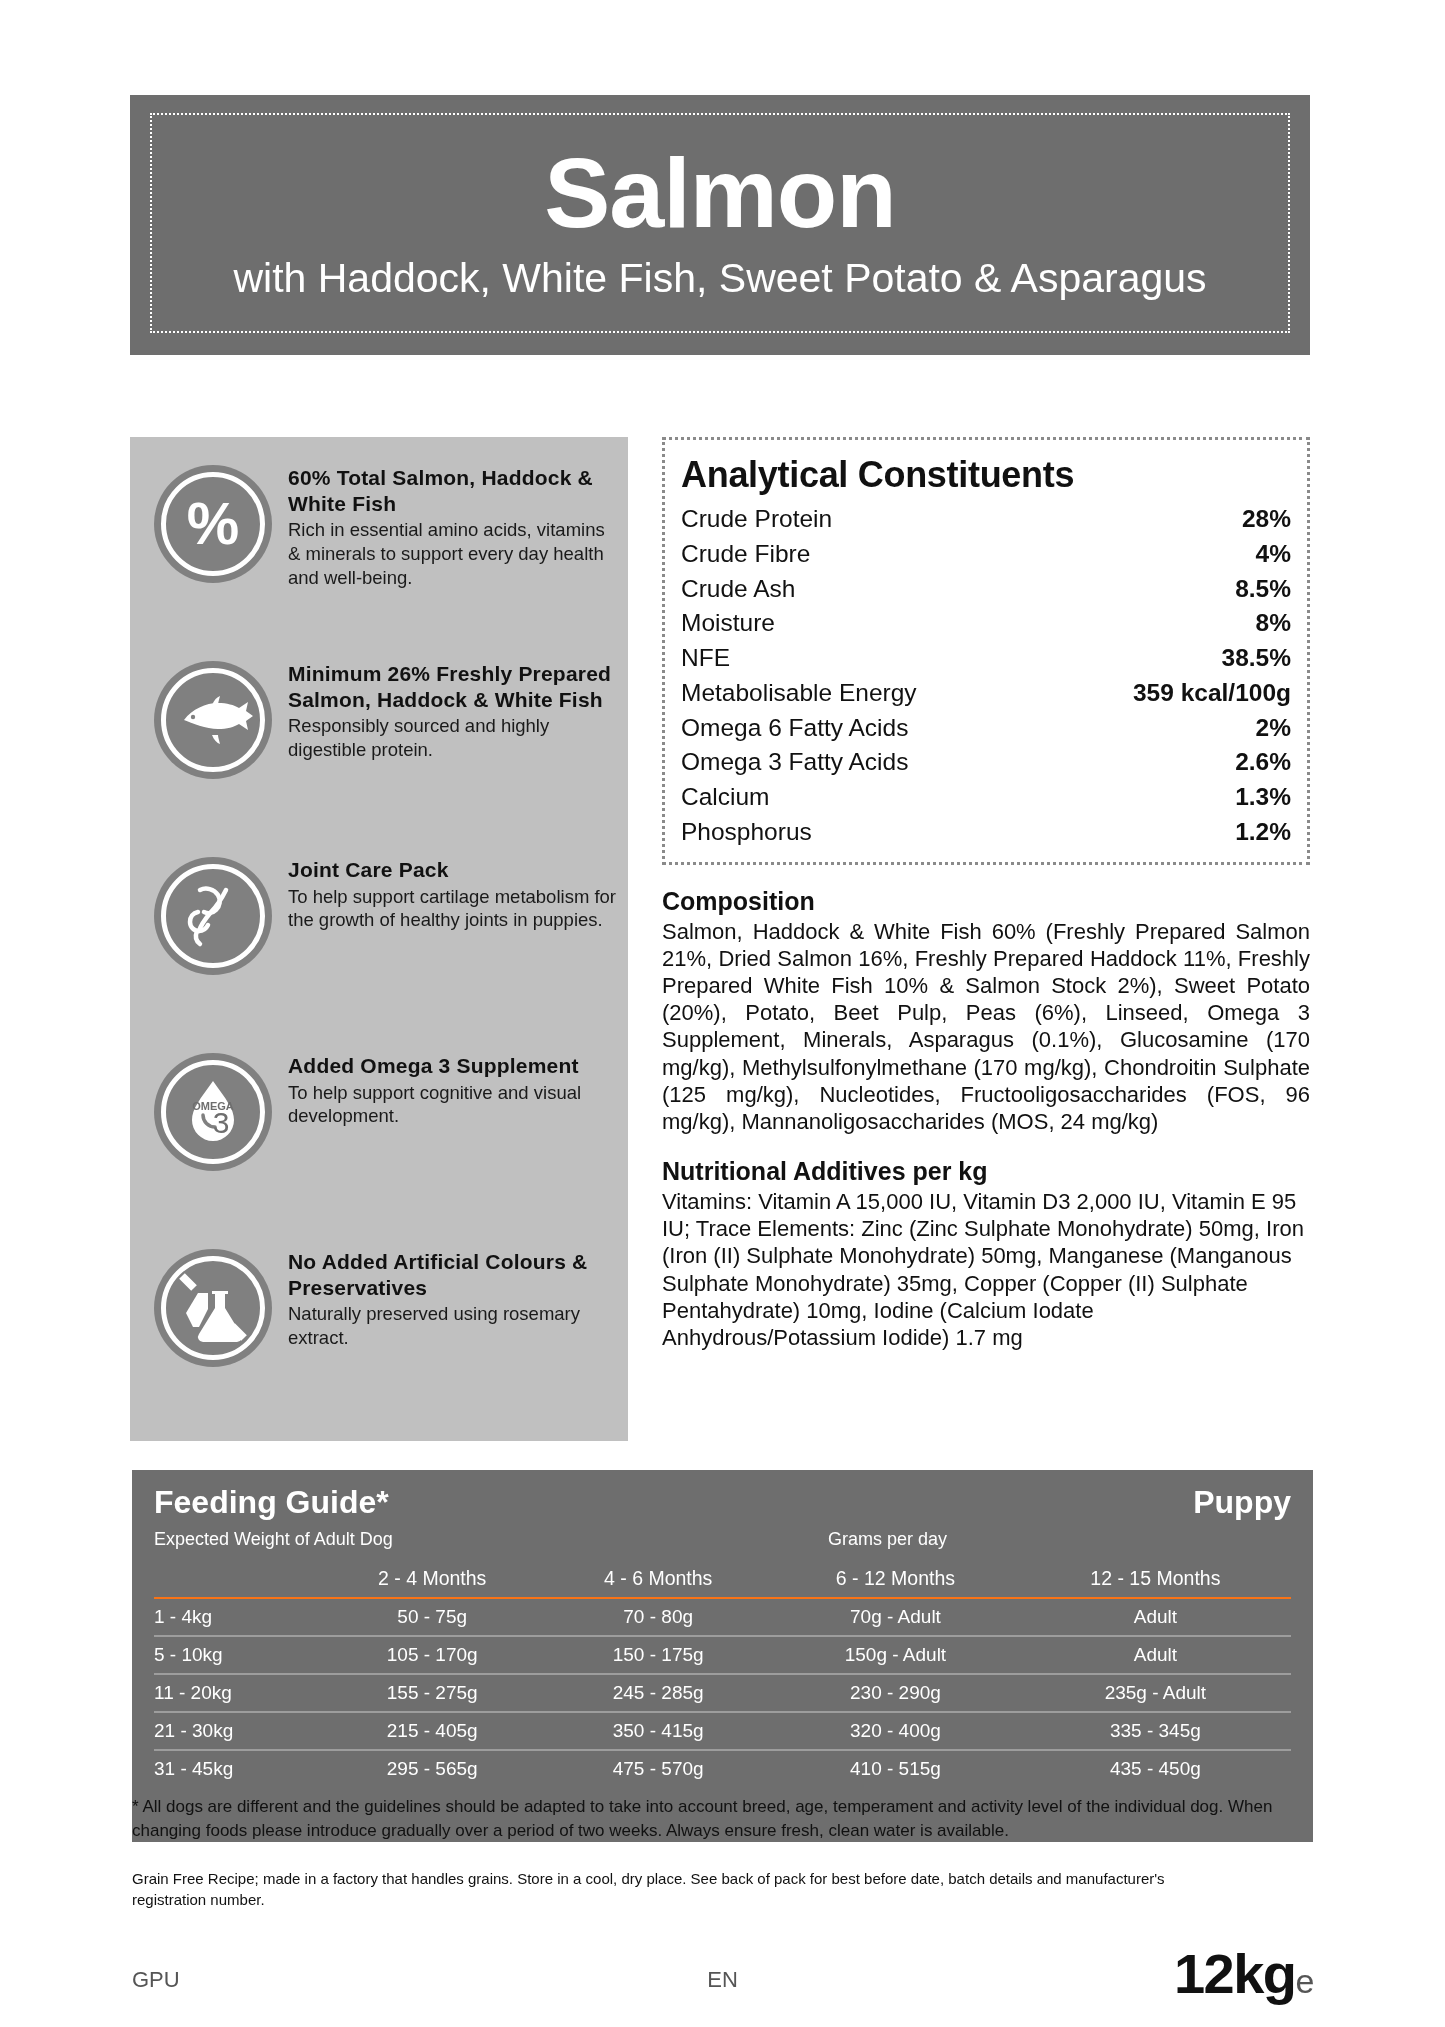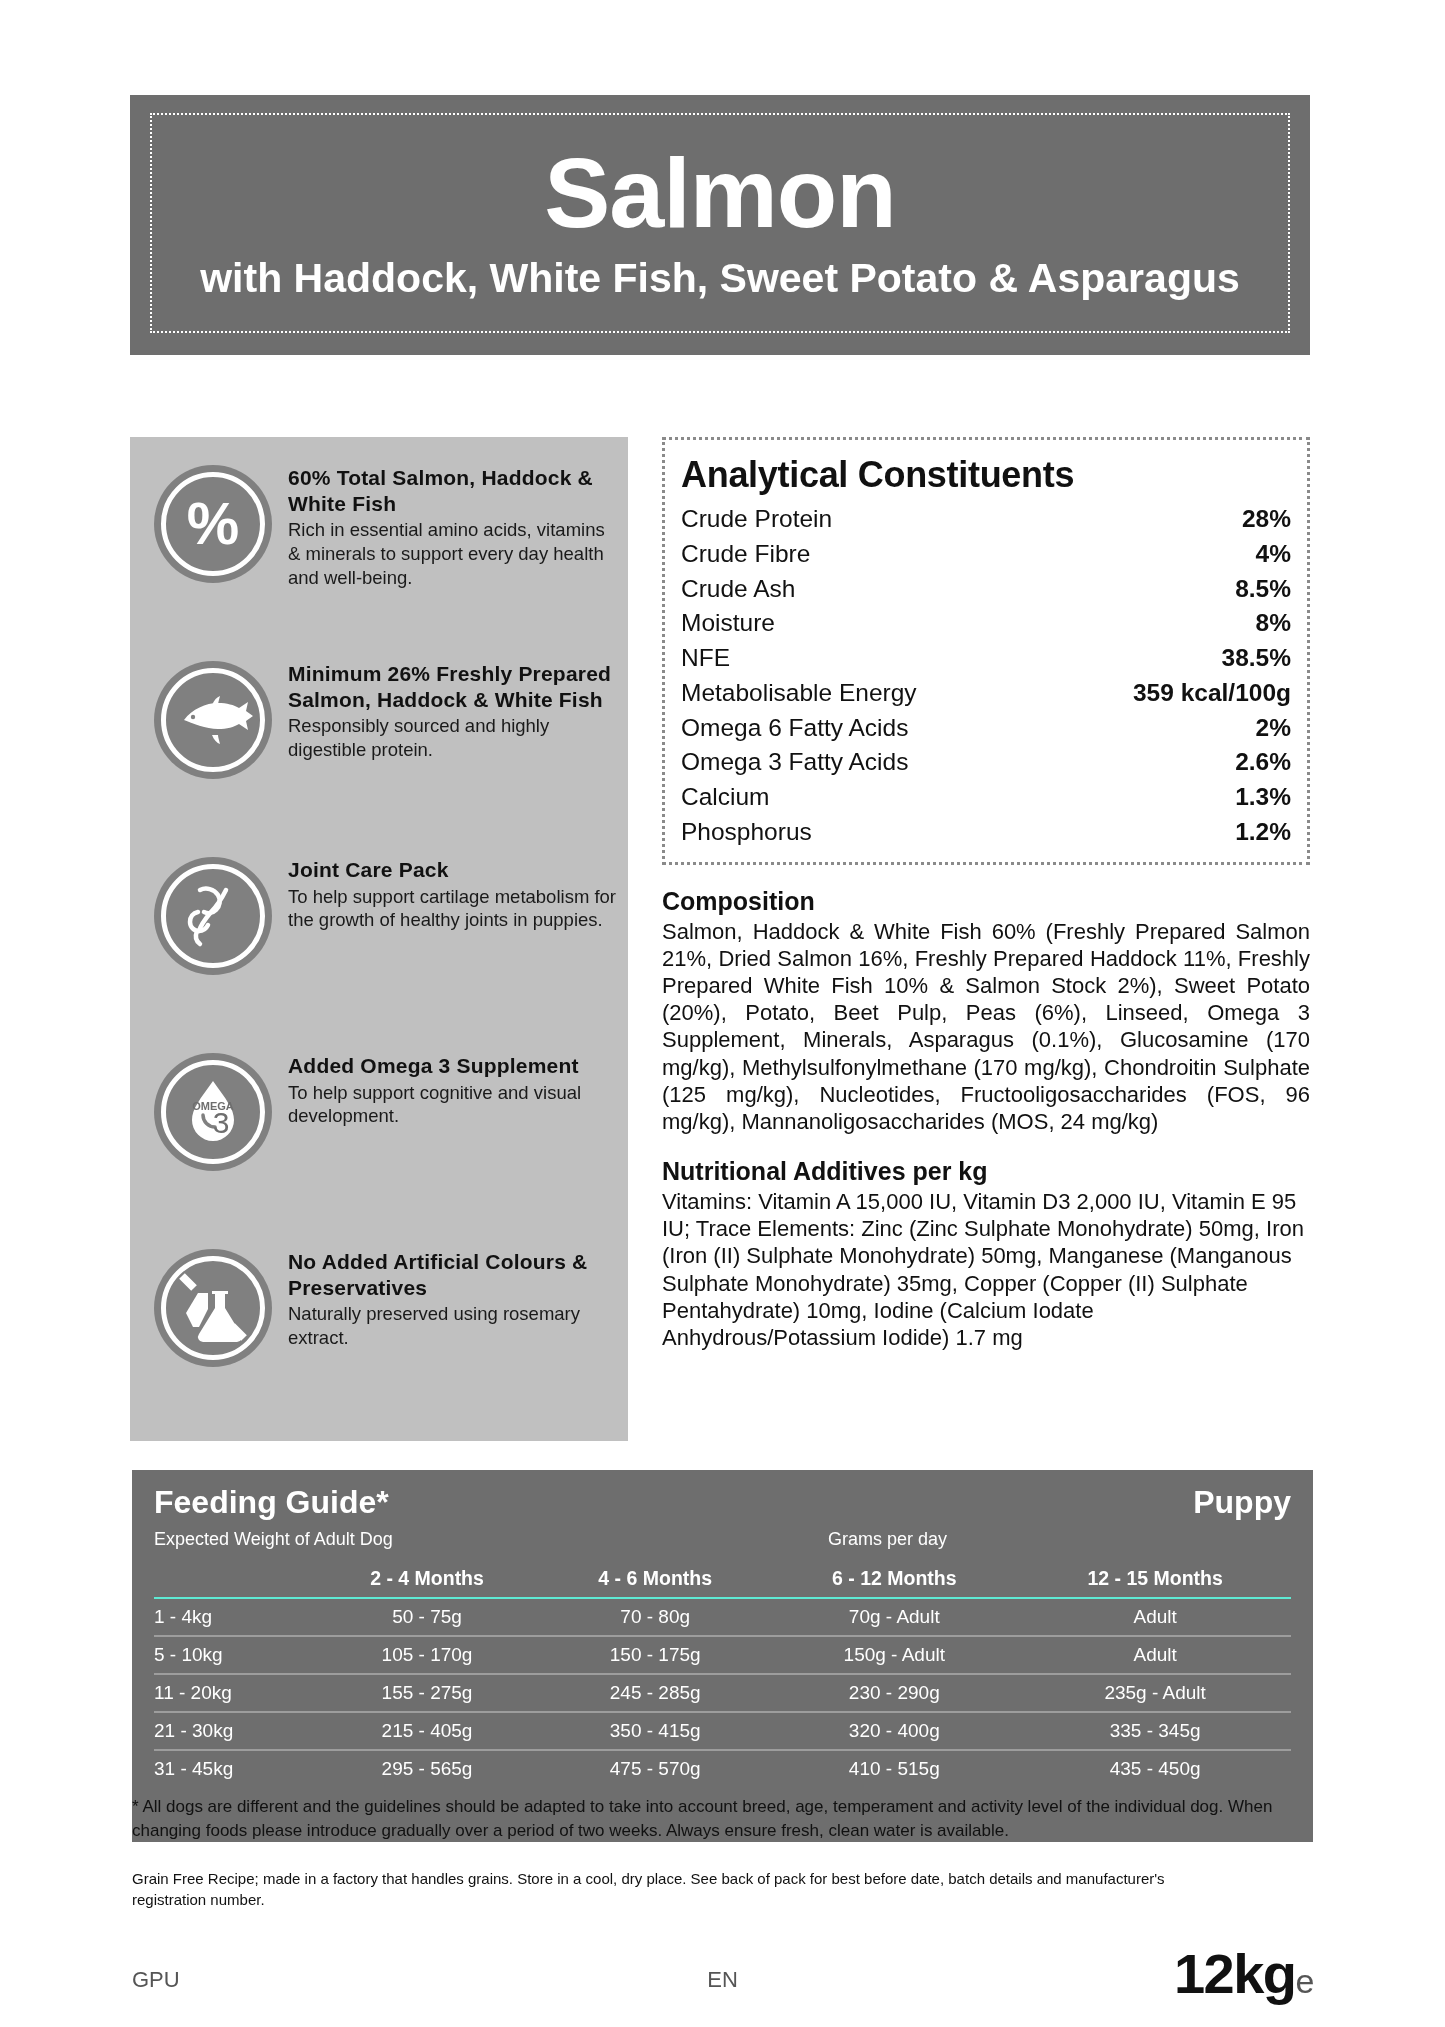--- a/index.html
+++ b/index.html
@@ -38,21 +38,21 @@
     font-size: 99px;
     font-weight: bold;
     line-height: 1.0;
     letter-spacing: -1px;
     margin-top: -6px;
   }
   .banner-sub {
     position: relative; z-index: 2;
     color: #ffffff;
     font-size: 41px;
-    font-weight: bold;
+    font-weight: normal;
     line-height: 1.1;
     margin-top: 14px;
   }
 
   
   .tagline {
     position: absolute;
     left: 0; top: 370px; width: 1445px;
     text-align: center;
     font-size: 37px;
@@ -143,22 +143,22 @@
     padding: 14px 22px 10px 22px;
   }
   .fg-top { display: flex; justify-content: space-between; align-items: baseline; }
   .fg-title { font-size: 32px; font-weight: bold; }
   .fg-puppy { font-size: 32px; font-weight: bold; }
   .fg-sub { position: relative; height: 30px; margin-top: 8px; }
   .fg-exp { position: absolute; left: 0; top: 0; font-size: 18px; }
   .fg-gpd { position: absolute; left: 0; right: 0; top: 0; text-align: center; font-size: 18px; padding-left: 330px; }
   table.fgt { width: 100%; border-collapse: collapse; margin-top: 6px; }
   table.fgt th {
-    font-size: 19.5px; font-weight: bold; text-align: center;
-    padding: 2px 0 7px 0; border-bottom: 2px solid #5eead4; margin-top: 48px;
+    font-size: 19.5px; font-weight: normal; text-align: center;
+    padding: 2px 0 7px 0; border-bottom: 2px solid #f97316; margin-top: 48px;
   }
   table.fgt th.lab { text-align: left; }
   table.fgt td {
     font-size: 19px; text-align: center; padding: 7px 0;
     border-bottom: 2px solid #9d9d9d;
   }
   table.fgt tr:last-child td { border-bottom: none; }
   table.fgt td.lab { text-align: left; }
 
   

